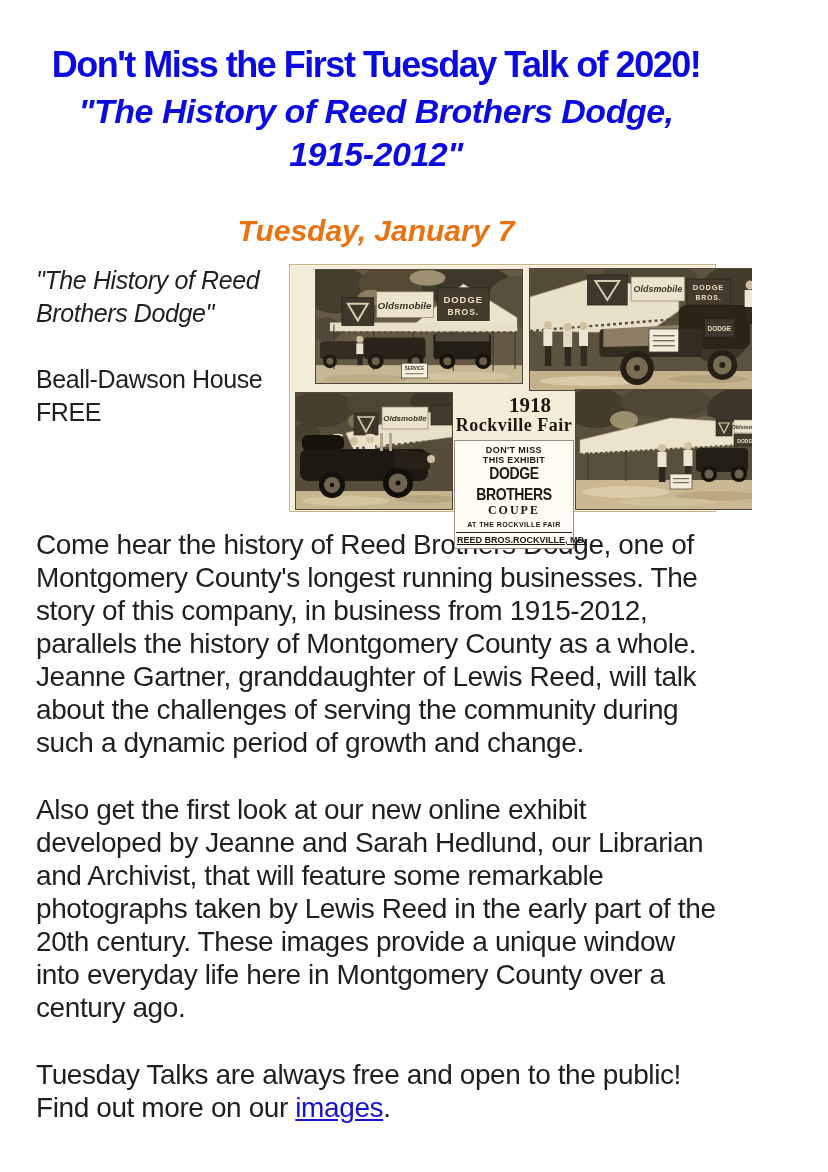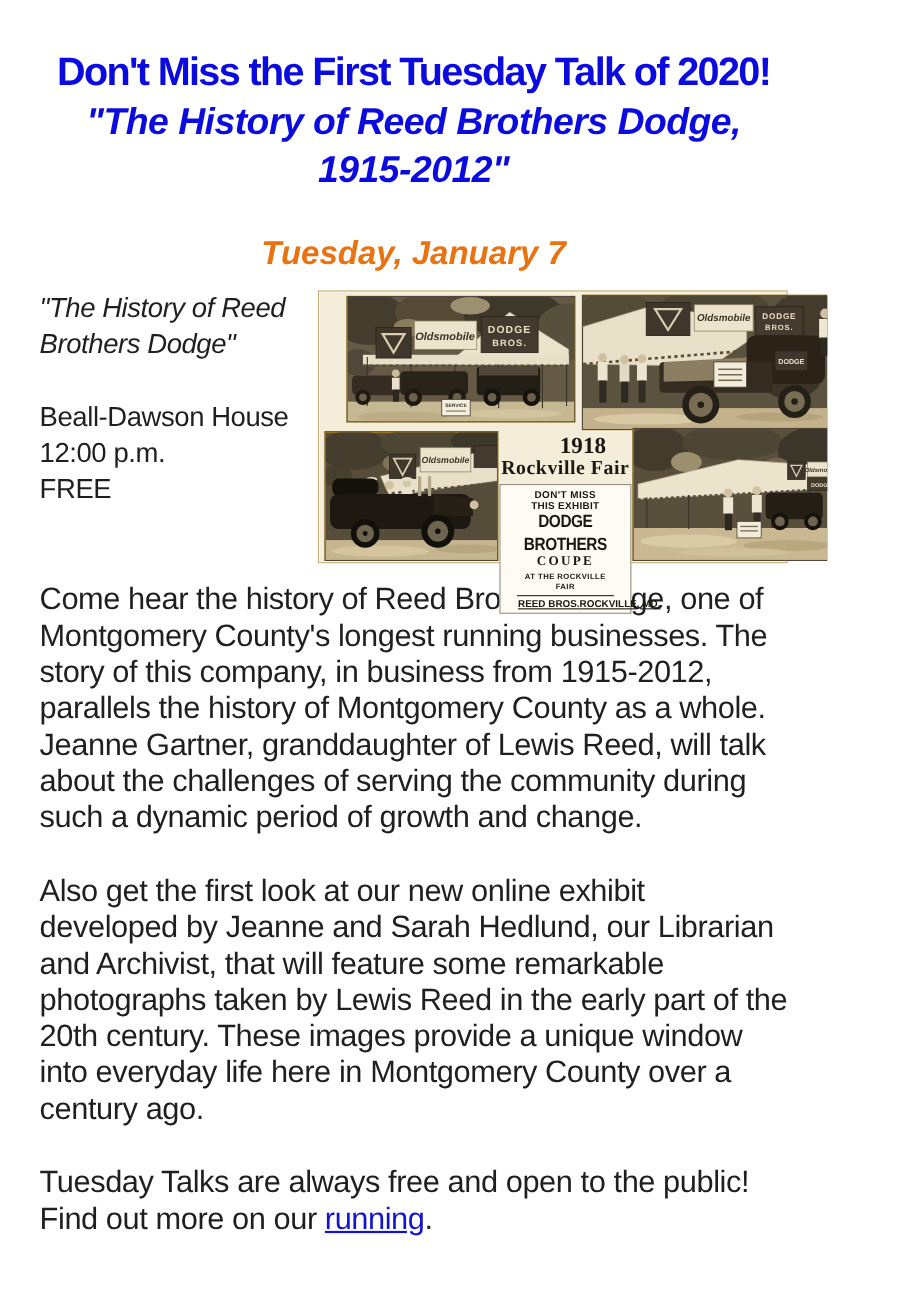--- a/index.html
+++ b/index.html
@@ -10,31 +10,31 @@
   .subtitle{color:#0b0be0;font-weight:bold;font-style:italic;font-size:34px;letter-spacing:-0.5px;text-align:center;white-space:nowrap;line-height:1.22;margin:2px 0 0;}
   .date-heading{color:#e97211;font-weight:bold;font-style:italic;font-size:30px;text-align:center;white-space:nowrap;margin:38px 0 0;}
 
   .main-row{display:flex;align-items:flex-start;margin-top:16px;}
   .left-col{width:282px;font-size:25px;line-height:33px;letter-spacing:-0.4px;}
   .left-col .block{margin:0 0 33px;}
   .left-col .block:last-child{margin-bottom:10px;}
   .quote{font-style:italic;}
 
   .collage{margin-left:auto;width:476px;height:248px;background:#f3edda;border:1px solid #c8b37f;box-shadow:inset 0 0 0 1px #faf6ea;position:relative;box-sizing:border-box;}
-  .photo{position:absolute;border:1px solid #51463a;box-sizing:border-box;overflow:hidden;background:#eab308;}
+  .photo{position:absolute;border:1px solid #51463a;box-sizing:border-box;overflow:hidden;background:#fca5a5;}
   .photo svg{display:block;width:100%;height:100%;}
   .ph-tl{left:25px;top:4px;width:208px;height:115px;}
   .ph-tr{left:239px;top:3px;width:234px;height:123px;}
   .ph-bl{left:5px;top:127px;width:158px;height:118px;}
   .ph-br{left:285px;top:124px;width:188px;height:121px;}
 
   .sign-area{position:absolute;left:163px;top:129px;width:122px;height:116px;text-align:center;color:#1c1710;}
   .sign-year{font-family:"Liberation Serif",serif;font-weight:bold;font-size:21px;line-height:1.05;padding-left:32px;}
   .sign-fair{font-family:"Liberation Serif",serif;font-weight:bold;font-size:18px;line-height:1.1;letter-spacing:0.5px;}
-  .sign-card{margin:4px 1px 0;background:#fdfbf4;border:1px solid #96907f;box-sizing:border-box;padding:4px 14px 3px;}
+  .sign-card{margin:4px 1px 0;background:#fdfbf4;border:1px solid #96907f;box-sizing:border-box;padding:4px 0 3px;}
   .card-l1{font-size:9px;font-weight:bold;letter-spacing:0.4px;line-height:1.2;}
   .card-l2{font-size:9px;font-weight:bold;letter-spacing:0.3px;line-height:1.2;}
   .card-brand{font-size:14px;font-weight:bold;letter-spacing:-0.4px;line-height:1.25;margin-top:1px;transform:scaleY(1.15);}
   .card-model{font-family:"Liberation Serif",serif;font-size:12px;font-weight:bold;letter-spacing:2px;line-height:1.2;margin-top:1px;}
   .card-l5{font-size:7px;font-weight:bold;letter-spacing:0.4px;line-height:1.3;margin-top:2px;}
   .card-rule{border-top:1.5px solid #29231b;margin:3px 1px 0;}
   .card-dealer-row{display:flex;justify-content:space-between;padding:2px 2px 0;font-size:9px;font-weight:bold;}
   .card-dealer-row span{text-decoration:underline;white-space:nowrap;}
 
   .paras{margin-top:16px;font-size:28px;line-height:33px;letter-spacing:-0.4px;}
@@ -51,21 +51,20 @@
   <div class="subtitle">"The History of Reed Brothers Dodge,</div>
   <div class="subtitle">1915-2012"</div>
 
   <div class="date-heading">Tuesday, January 7</div>
 
   <div class="main-row">
     <div class="left-col">
       <div class="block quote">"The History of Reed Brothers Dodge"</div>
       <div class="block">
         <div>Beall-Dawson House</div>
-        <div>12:00 p.m.</div>
         <div>FREE</div>
       </div>
     </div>
 
     <div class="collage">
 
       <div class="photo ph-tl">
         <svg viewBox="0 0 207 114" preserveAspectRatio="none">
           <rect width="207" height="114" fill="#645a46"></rect>
           <ellipse cx="20" cy="20" rx="34" ry="24" fill="#453d2d"></ellipse>
@@ -268,16 +267,16 @@
           </div>
         </div>
       </div>
 
     </div>
   </div>
 
   <div class="paras">
     <p>Come hear the history of Reed Brothers Dodge, one of Montgomery County's longest running businesses. The story of this company, in business from 1915-2012, parallels the history of Montgomery County as a whole. Jeanne Gartner, granddaughter of Lewis Reed, will talk about the challenges of serving the community during such a dynamic period of growth and change.</p>
     <p>Also get the first look at our new online exhibit developed by Jeanne and Sarah Hedlund, our Librarian and Archivist, that will feature some remarkable photographs taken by Lewis Reed in the early part of the 20th century. These images provide a unique window into everyday life here in Montgomery County over a century ago.</p>
-    <p><span>Tuesday Talks are always free and open to the public! Find out more on our </span><a class="website-link" href="#">running</a><span>.</span></p>
+    <p><span>Tuesday Talks are always free and open to the public! Find out more on our </span><a class="website-link" href="#">images</a><span>.</span></p>
   </div>
 
 </div>
 
 </body></html>

